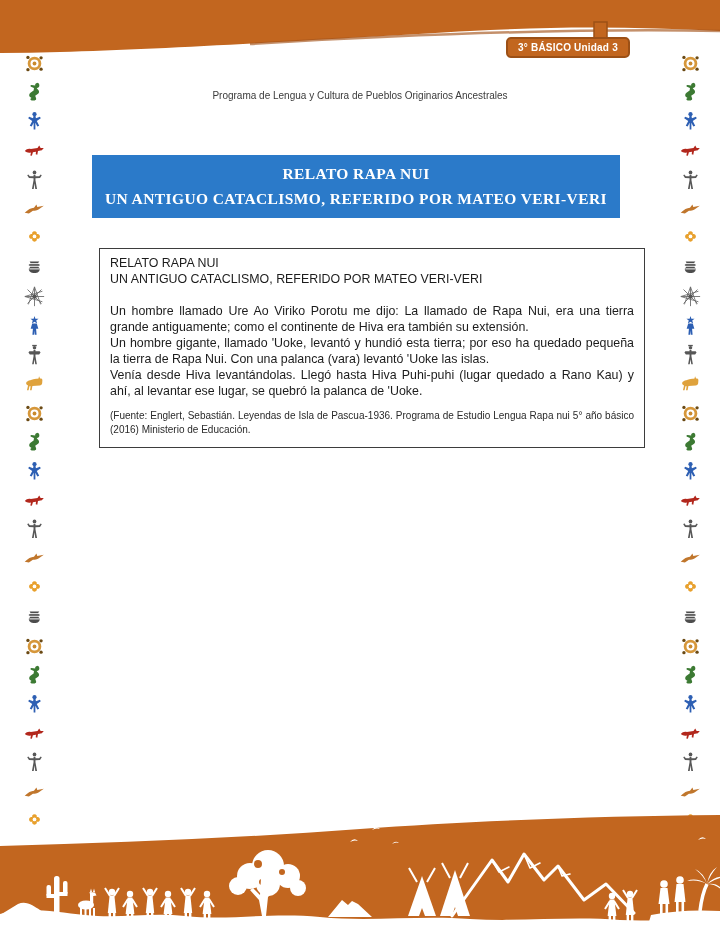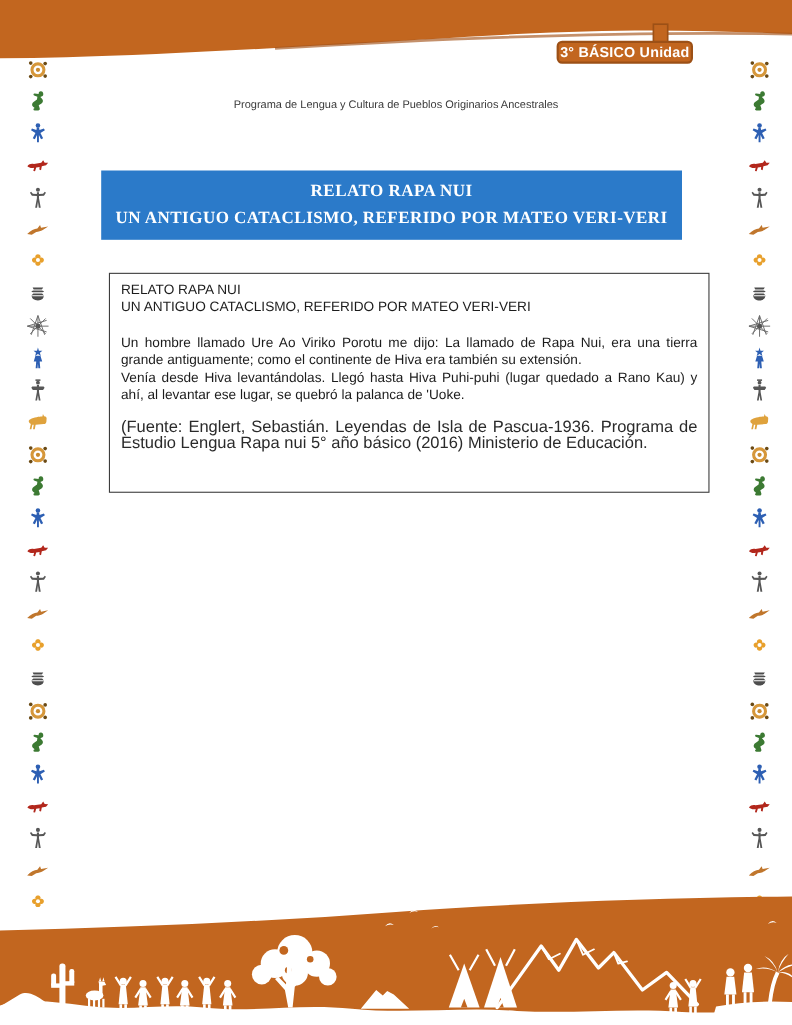--- a/index.html
+++ b/index.html
@@ -2,37 +2,37 @@
 <html><head>
 <meta charset="utf-8">
 <style>
   html,body{margin:0;padding:0;background:#fff;}
   .page{position:relative;width:720px;height:932px;background:#fff;overflow:hidden;
         font-family:"Liberation Sans",sans-serif;color:#222;}
   svg{display:block;}
   .header-svg{position:absolute;top:0;left:0;}
   .unit-badge{position:absolute;top:37px;left:506px;width:120px;height:17px;
         background:#c2661f;border:2px solid #9c5016;border-radius:5px;color:#fff;
-        font-size:13px;font-weight:700;text-align:center;line-height:17px;letter-spacing:.2px;}
+        font-size:10px;font-weight:700;text-align:center;line-height:17px;letter-spacing:.2px;}
   .program-title{position:absolute;top:90px;left:0;width:100%;text-align:center;
         font-size:10px;color:#3a3a3a;}
   .subtitle{position:absolute;top:120px;left:0;width:100%;text-align:center;
         font-size:15px;font-weight:700;color:#151515;}
   .banner{position:absolute;top:155px;left:92px;width:528px;height:63px;background:#2b7ac9;
         display:flex;flex-direction:column;justify-content:center;gap:7px;}
   .banner div{color:#fff;text-align:center;font-family:"Liberation Serif",serif;
         font-weight:700;font-size:15.5px;letter-spacing:.4px;}
   .story-box{position:absolute;top:248px;left:99px;width:546px;height:200px;
         box-sizing:border-box;border:1px solid #3d3d3d;background:#fff;
         padding:6px 10px 6px 10px;font-size:12.4px;line-height:16px;color:#1c1c1c;}
   .story-box .hd{margin:0;}
   .story-paragraphs{margin-top:16px;}
   .story-paragraphs p{margin:0;text-align:justify;}
   .b{font-weight:400;}
-  .source{font-size:15px;line-height:14px;color:#2a2a2a;text-align:justify;}
+  .source{font-size:10px;line-height:14px;color:#2a2a2a;text-align:justify;}
   .icon-col{position:absolute;top:53px;height:779px;width:24px;display:flex;
         flex-direction:column;justify-content:space-between;align-items:center;}
   .icon-col.left{left:22px;}
   .icon-col.right{right:18px;}
   .icon-col .pic{width:21px;height:21px;}
   .icon-col .pic svg{width:100%;height:100%;}
   .footer-svg{position:absolute;bottom:0;left:0;}
 </style>
 </head>
 <body>
@@ -52,20 +52,21 @@
   <div class="banner">
     <div>RELATO RAPA NUI</div>
     <div>UN ANTIGUO CATACLISMO, REFERIDO POR MATEO VERI-VERI</div>
   </div>
 
   <div class="story-box">
     <p class="hd">RELATO RAPA NUI</p>
     <p class="hd">UN ANTIGUO CATACLISMO, REFERIDO POR MATEO VERI-VERI</p>
     <div class="story-paragraphs">
         <p><span>Un hombre llamado </span><span class="b">Ure Ao Viriko Porotu</span><span> me dijo: La llamado de </span><span class="b">Rapa Nui</span><span>, era una tierra grande antiguamente; como el continente de </span><span class="b">Hiva</span><span> era también su extensión.</span></p>
+        <p><span>Un hombre gigante, llamado </span><span class="b">'Uoke</span><span>, levantó y hundió esta tierra; por eso ha quedado pequeña la tierra de </span><span class="b">Rapa Nui</span><span>. Con una palanca (vara) levantó </span><span class="b">'Uoke</span><span> las islas.</span></p>
         <p><span>Venía desde </span><span class="b">Hiva</span><span> levantándolas. Llegó hasta </span><span class="b">Hiva Puhi-puhi</span><span> (lugar quedado a </span><span class="b">Rano Kau</span><span>) y ahí, al levantar ese lugar, se quebró la palanca de </span><span class="b">'Uoke</span><span>.</span></p>
       </div>
     <p class="source">(Fuente: Englert, Sebastián. Leyendas de Isla de Pascua-1936. Programa de Estudio Lengua Rapa nui 5° año básico (2016) Ministerio de Educación.</p>
   </div>
 
   <div class="icon-col left">
       <span class="pic">
         <svg viewBox="0 0 24 24">
           <circle cx="12" cy="12" r="6.2" fill="none" stroke="#d6973a" stroke-width="3.2"></circle>
           <circle cx="12" cy="12" r="2.2" fill="#c98a2e"></circle>

